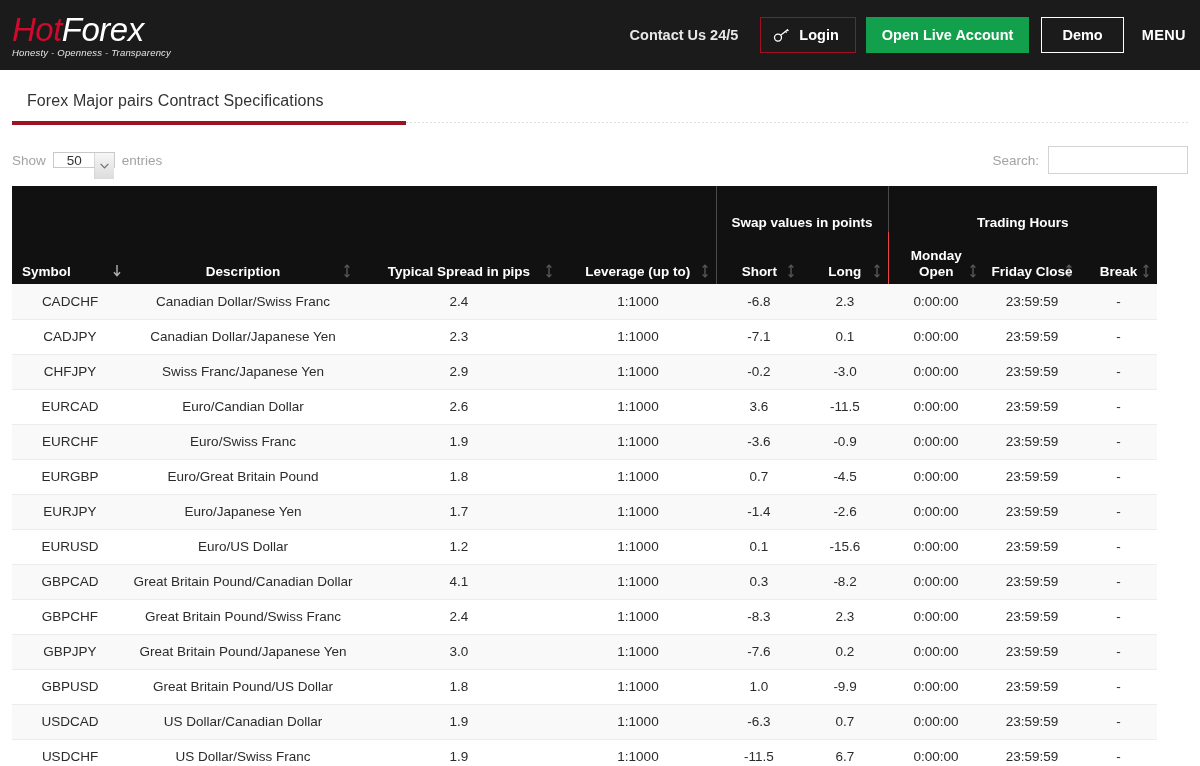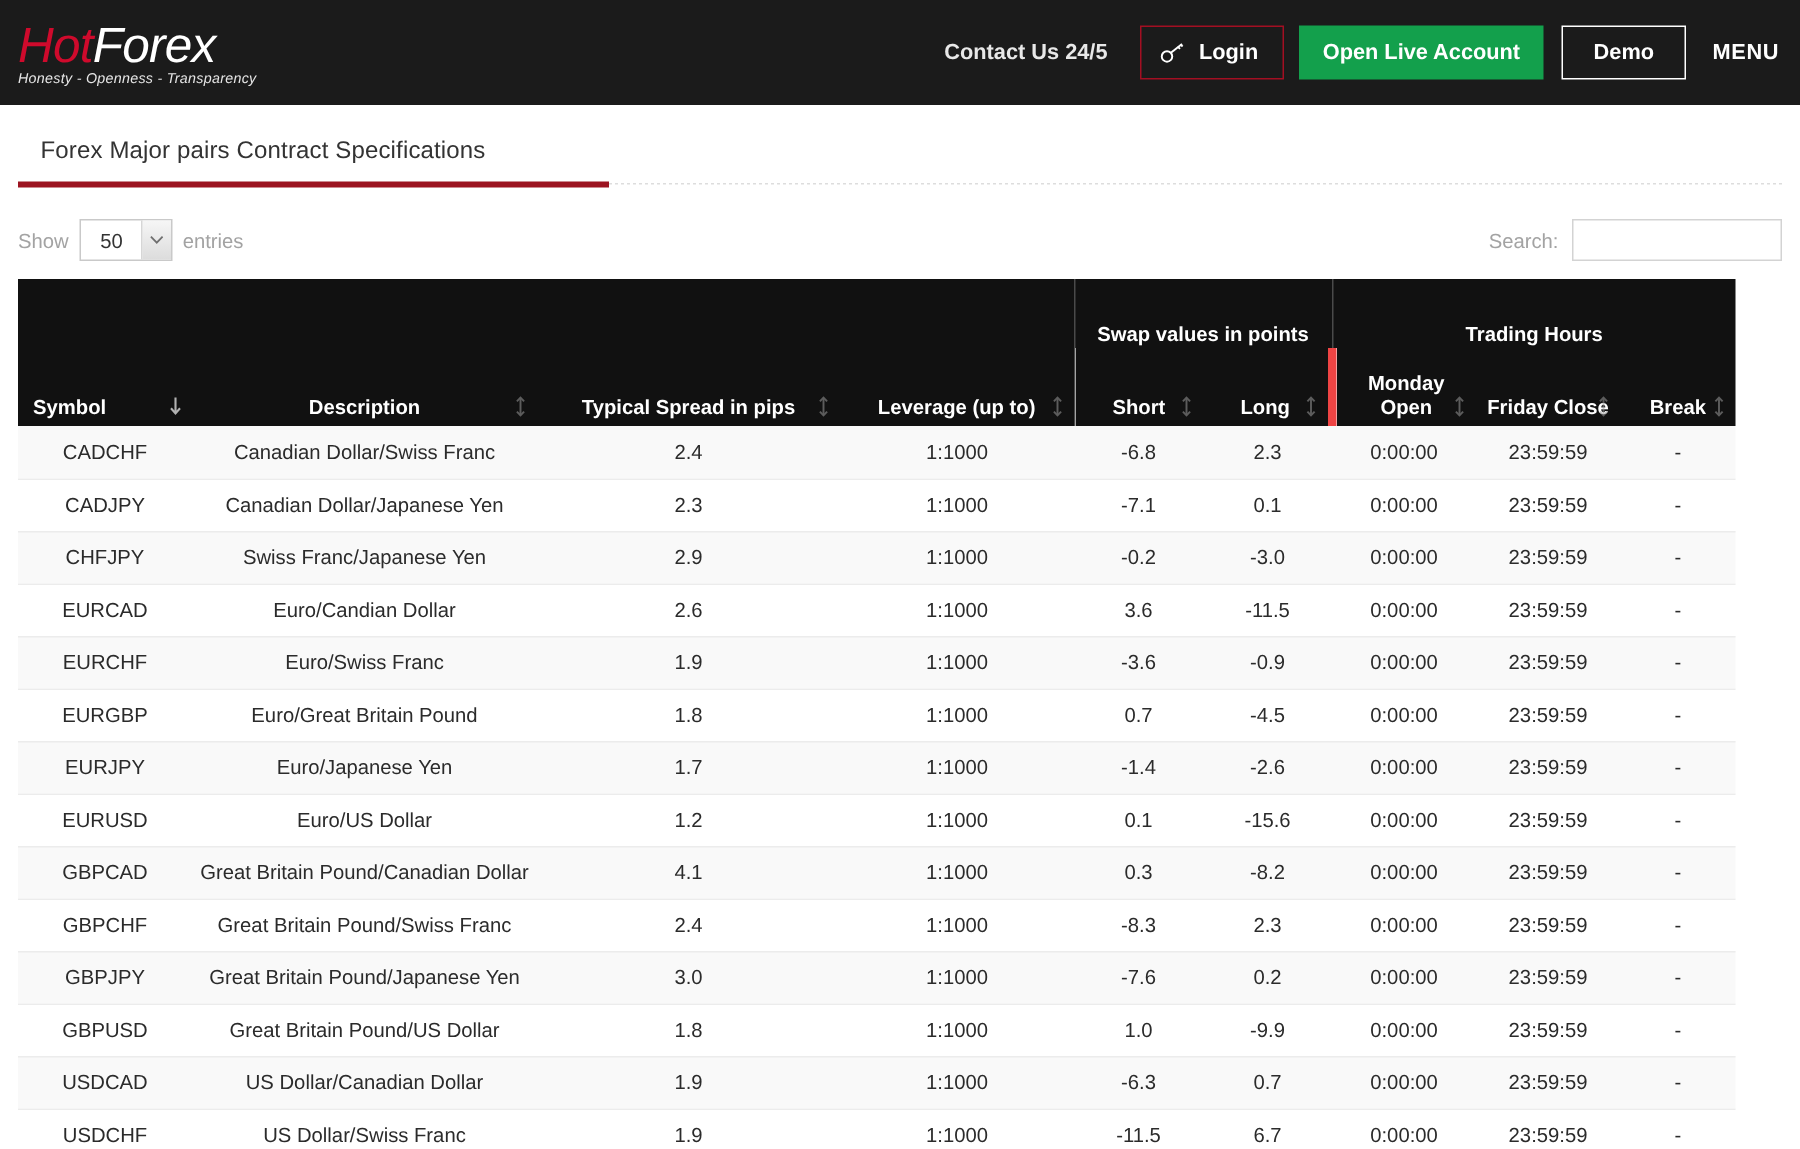--- a/index.html
+++ b/index.html
@@ -148,21 +148,21 @@
   }
   .length-box {
     display: flex;
     align-items: center;
     gap: 7px;
     color: #a3a3a3;
     font-size: 13.5px;
   }
   .sel-wrap {
     position: relative;
-    width: 62px; height: 28px;
+    width: 62px; height: 16px;
     border: 1px solid #c9c9c9;
     background: #ffffff;
     box-sizing: border-box;
     display: flex;
     align-items: center;
     cursor: pointer;
   }
   .sel-val {
     color: #333333;
     font-size: 13.5px;
@@ -224,21 +224,21 @@
   .sub-row th {
     height: 48px;
     position: relative;
     vertical-align: middle;
     padding-bottom: 4px !important;
     line-height: 1.18;
   }
   .sub-row th .lbl { display: block; padding: 0 4px; }
   .sub-row th.c-symbol .lbl { text-align: left; padding-left: 10px; }
   .sub-row th.gl { border-left: 1px solid #4a4a4a; }
-  .sub-row th.gr { border-right: 6px solid #ef4444; }
+  .sub-row th.gr { border-right: 1px solid #ef4444; }
 
   .sorter {
     position: absolute;
     right: 6px;
     bottom: 6px;
     width: 10px; height: 14px;
     opacity: .55;
   }
   .sorter.active { opacity: .85; }
 

